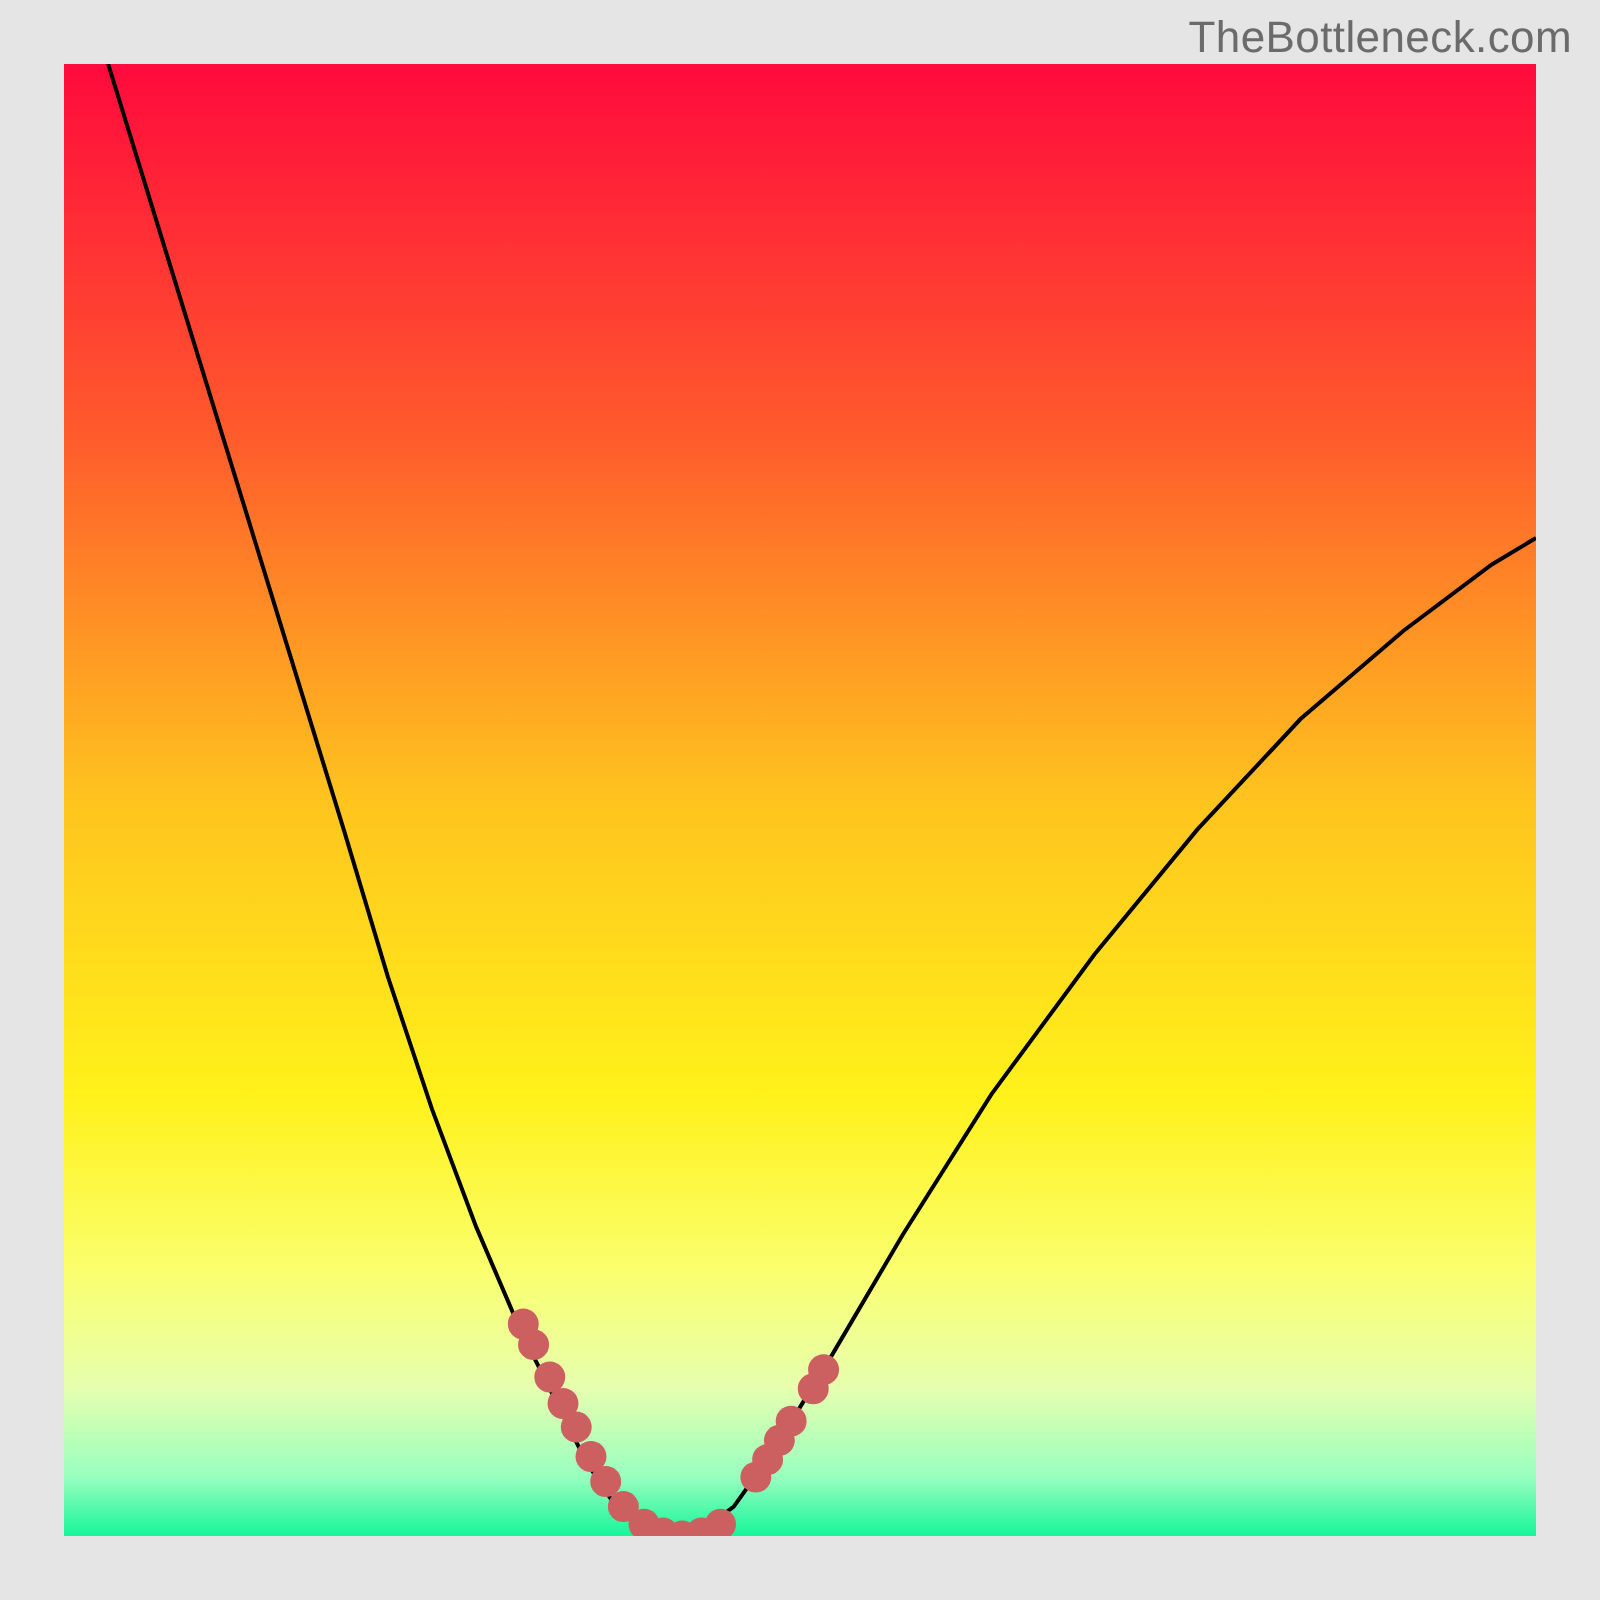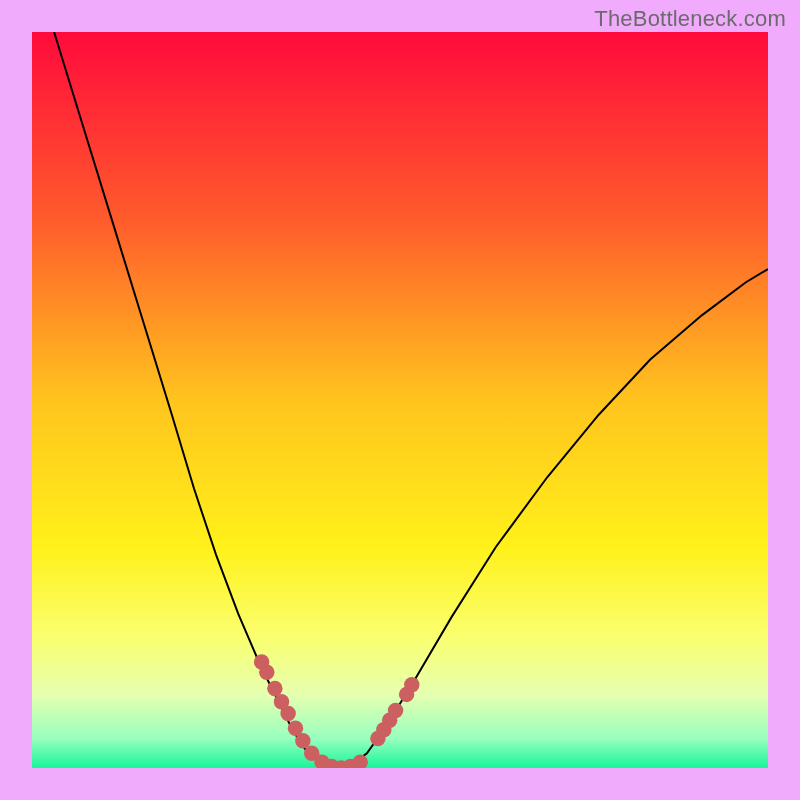--- a/index.html
+++ b/index.html
@@ -10,21 +10,21 @@
     overflow: hidden;
     background: #000;
     font-family: Arial, Helvetica, sans-serif;
   }
   .frame {
     position: absolute;
     left: 0;
     top: 0;
     width: 800px;
     height: 800px;
-    background: #f0abfc;
+    background: #e5e5e5;
   }
   .plot-area {
     position: absolute;
     left: 32px;
     top: 32px;
     width: 736px;
     height: 736px;
   }
   .watermark {
     position: absolute;

